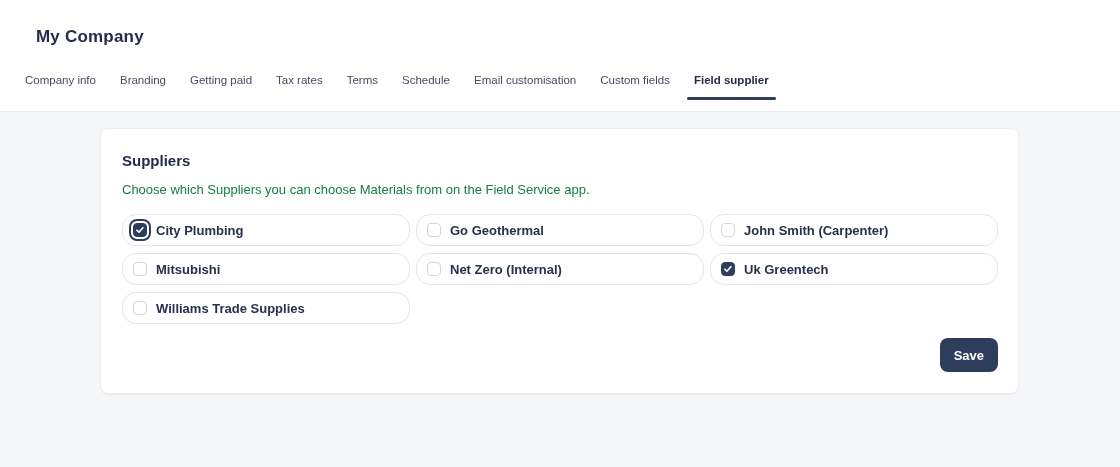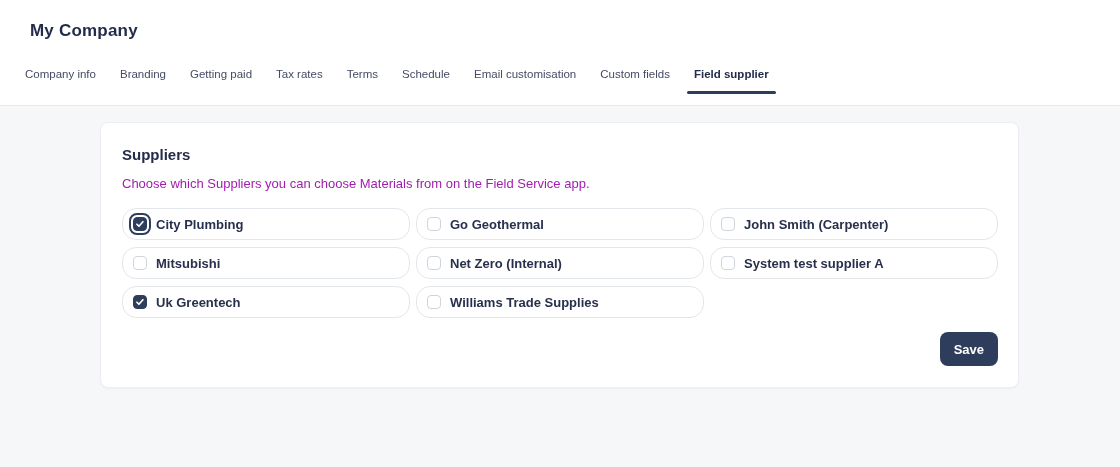--- a/index.html
+++ b/index.html
@@ -6,21 +6,21 @@
   html, body { margin: 0; padding: 0; }
   body {
     width: 1120px; height: 467px;
     font-family: "Liberation Sans", sans-serif;
     background: #ffffff;
     overflow: hidden;
     -webkit-font-smoothing: antialiased;
   }
   .header { padding: 15px 24px 0 24px; }
   .page-title {
-    margin: 6px;
+    margin: 12px;
     font-size: 17px;
     font-weight: 700;
     color: #242c49;
     letter-spacing: 0.2px;
   }
   .tabbar {
     display: flex;
     align-items: flex-end;
     padding: 0 0 12px 13px;
     margin-top: 17px;
@@ -60,21 +60,21 @@
   }
   .card-heading {
     margin: 0 0 13px 0;
     font-size: 15px;
     font-weight: 700;
     color: #242c49;
   }
   .card-description {
     margin: 0 0 17px 0;
     font-size: 13px;
-    color: #a21caf;
+    color: #15803d;
   }
   .supplier-grid {
     display: grid;
     grid-template-columns: repeat(3, 1fr);
     gap: 7px 6px;
   }
   .supplier-item {
     display: flex;
     align-items: center;
     height: 32px;
@@ -167,24 +167,20 @@
       </div>
       <div class="supplier-item">
         <span class="checkbox"></span>
         <span class="supplier-label">Mitsubishi</span>
       </div>
       <div class="supplier-item">
         <span class="checkbox"></span>
         <span class="supplier-label">Net Zero (Internal)</span>
       </div>
       <div class="supplier-item">
-        <span class="checkbox"></span>
-        <span class="supplier-label">System test supplier A</span>
-      </div>
-      <div class="supplier-item">
         <span class="checkbox checked">
             <svg viewBox="0 0 12 12" width="10" height="10">
               <path d="M2.3 6.3l2.4 2.4 4.8-5.4" stroke="#fff" stroke-width="2" fill="none" stroke-linecap="round" stroke-linejoin="round"></path>
             </svg>
           </span>
         <span class="supplier-label">Uk Greentech</span>
       </div>
       <div class="supplier-item">
         <span class="checkbox"></span>
         <span class="supplier-label">Williams Trade Supplies</span>

